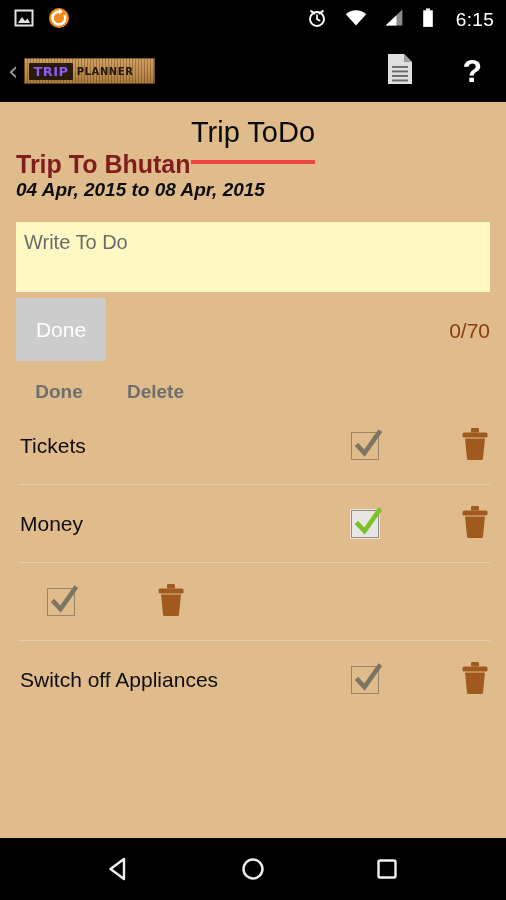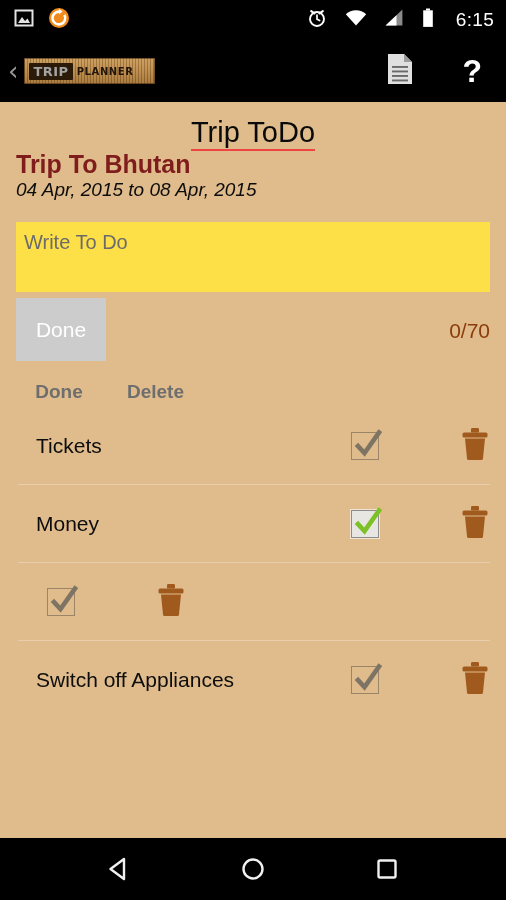--- a/index.html
+++ b/index.html
@@ -73,21 +73,21 @@
         rgba(255,220,160,0.12) 1px, rgba(255,220,160,0.12) 3px),
       linear-gradient(180deg, #c79a5b 0%, #b9894a 42%, #9d6e33 100%);
     box-shadow: inset 0 0 0 1px rgba(60,35,10,0.55);
     display: flex;
     align-items: center;
     overflow: hidden;
   }
   .logo-trip {
     margin-left: 5px;
     background: #2c1a08;
-    color: #a3a3a3;
+    color: #8b5cf6;
     font-size: 13px;
     font-weight: bold;
     letter-spacing: 0.5px;
     padding: 2px 4px 2px 4px;
     line-height: 13px;
     border-radius: 1px;
     font-family: "DejaVu Sans", sans-serif;
   }
   .logo-planner {
     color: #22150a;
@@ -121,44 +121,44 @@
   }
 
   .page-title {
     text-align: center;
     color: #0a0a0a;
     font-size: 29px;
     margin-top: 14px;
     margin-bottom: 4px;
   }
   .page-title span {
-    border-bottom: 2px solid #ef4444;
-    padding-bottom: 1px;
+    border-bottom: 4px solid #ef4444;
+    padding-bottom: 12px;
   }
 
   .trip-name {
     color: #7f1d1d;
     font-size: 25px;
     font-weight: bold;
     line-height: 22px;
   }
   .trip-dates {
     color: #0d0d0d;
     font-size: 19px;
-    font-weight: normal;
+    font-weight: bold;
     font-style: italic;
     margin-top: 3px;
     line-height: 23px;
   }
 
   .todo-input {
     margin-top: 21px;
     width: 100%;
     height: 70px;
-    background: #fde047;
+    background: #fef9c3;
     border: none;
     outline: none;
     font-size: 20px;
     color: #333;
     font-family: "Liberation Sans", sans-serif;
     padding: 9px 8px 0 8px;
     resize: none;
     display: block;
   }
   .todo-input::placeholder { color: #6b6b6b; }
@@ -209,21 +209,21 @@
     display: flex;
     align-items: center;
     height: 78px;
     border-bottom: 1px solid rgba(255,255,255,0.28);
     margin-left: 2px;
   }
   .list-row:last-child { border-bottom: none; }
   .item-label {
     color: #0d0d0d;
     font-size: 21px;
-    margin-left: 18px;
+    margin-left: 2px;
   }
 
   
   .cb {
     width: 28px;
     height: 28px;
     display: inline-block;
     position: relative;
     vertical-align: middle;
     cursor: pointer;

